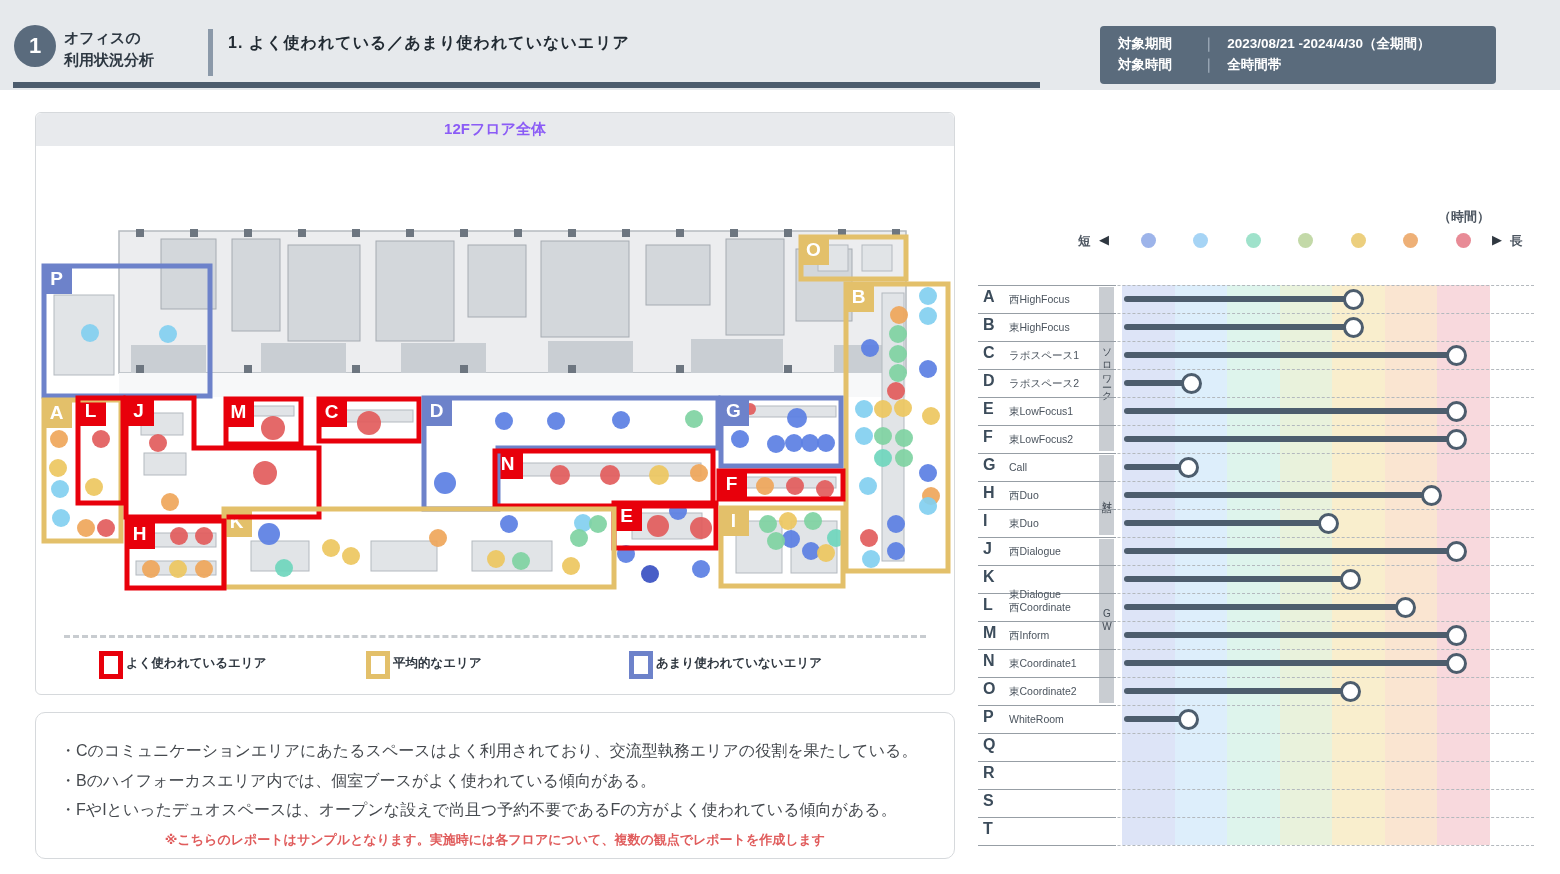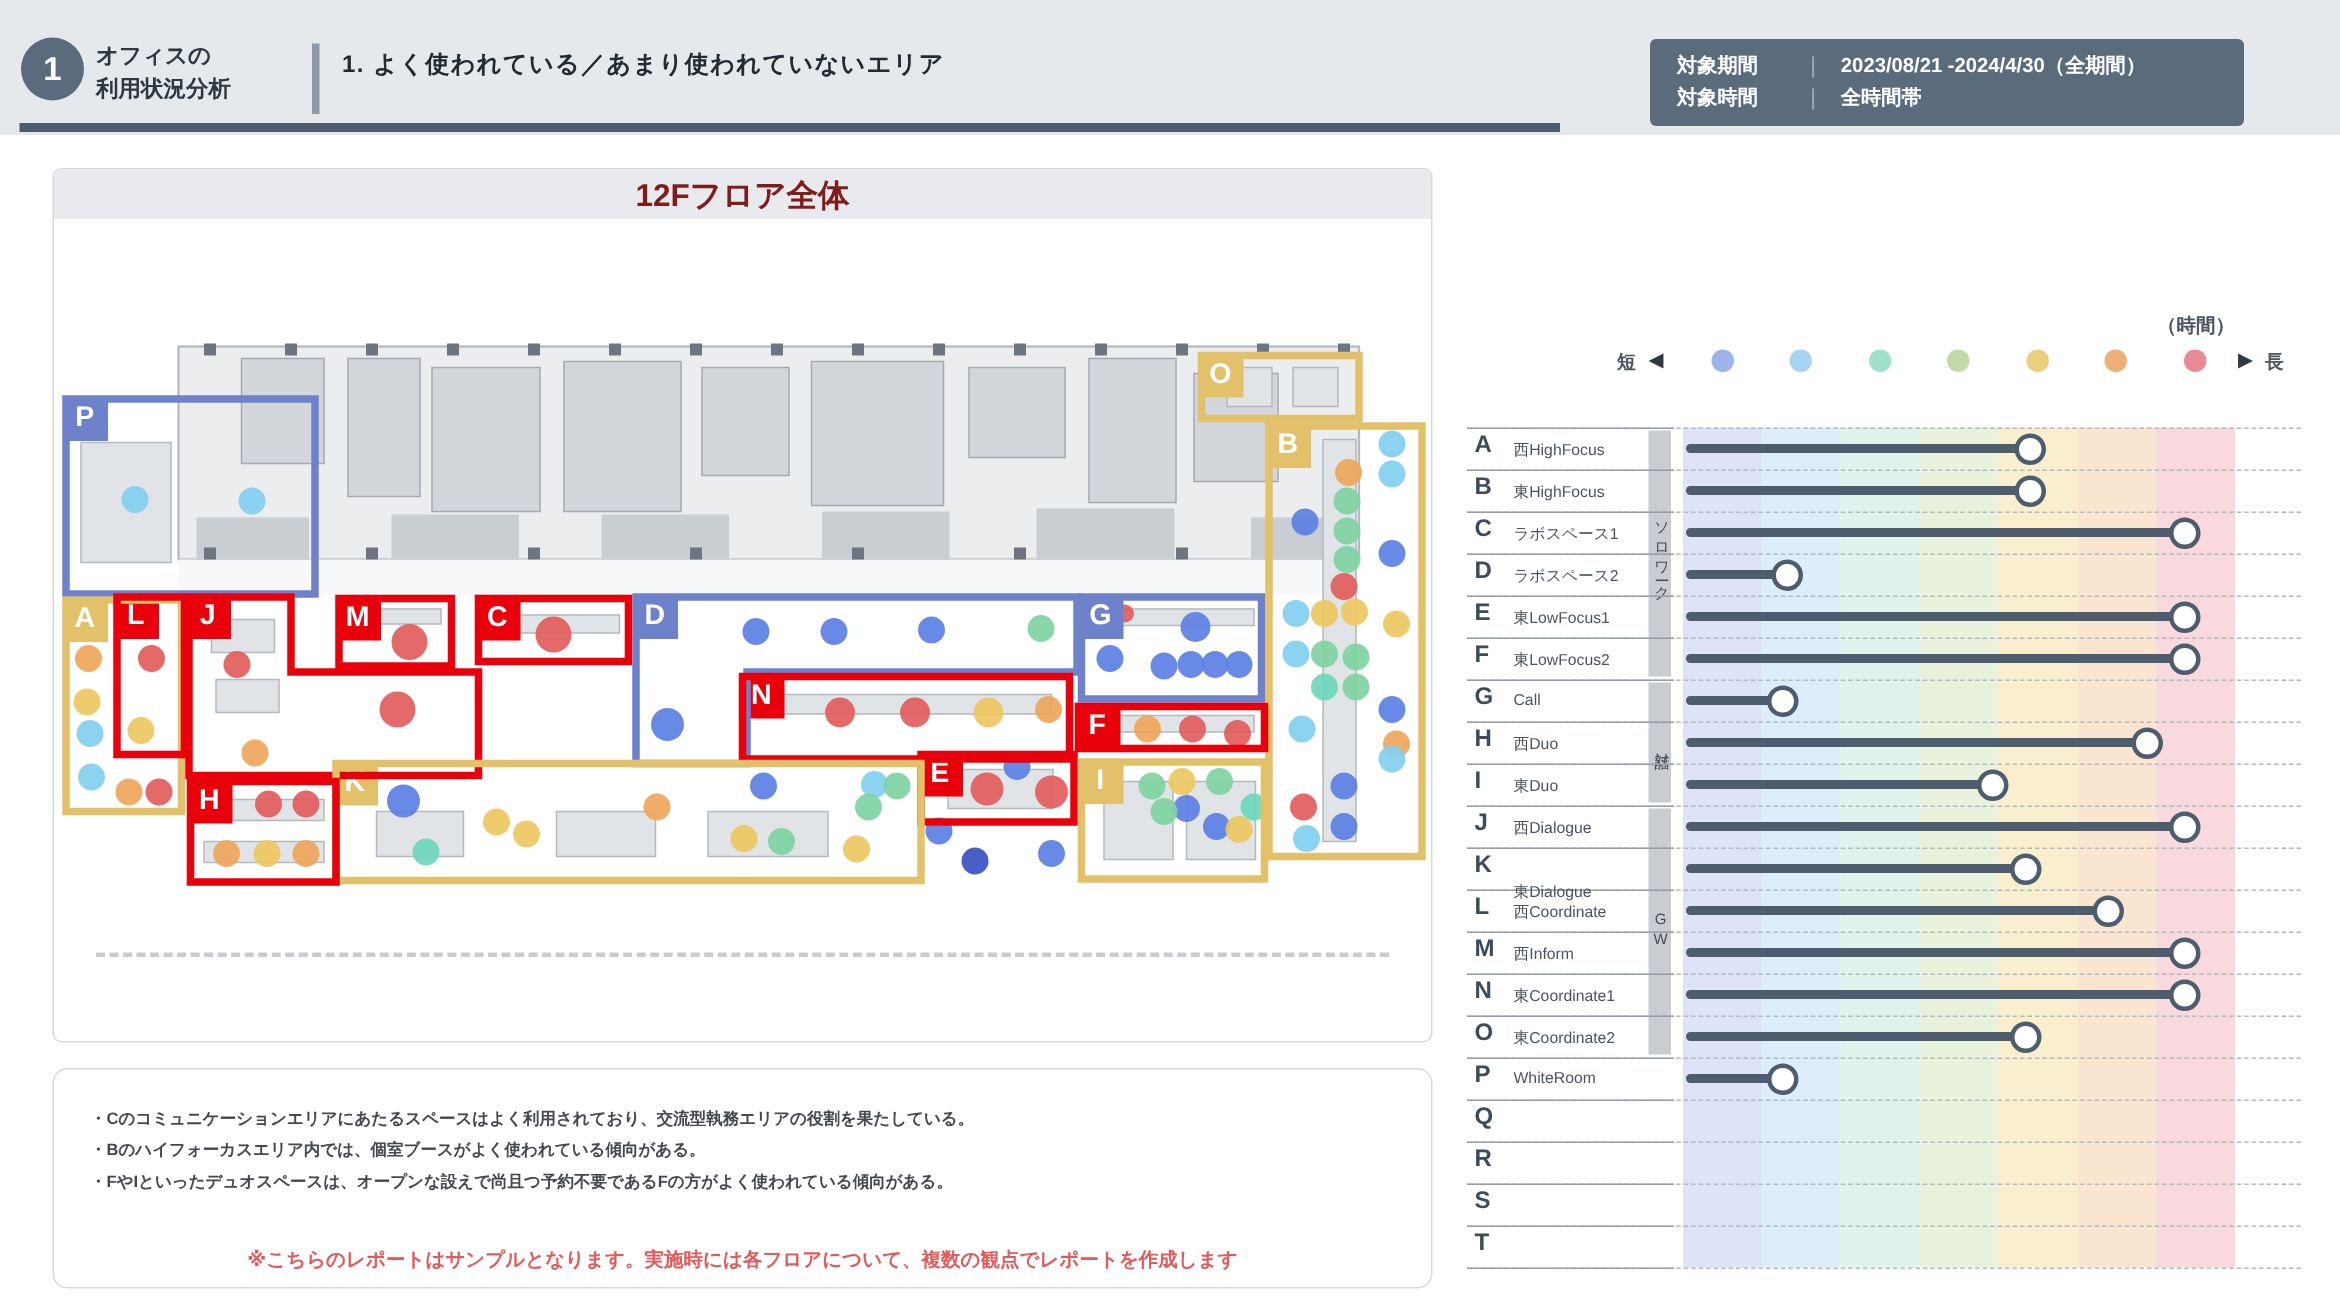--- a/index.html
+++ b/index.html
@@ -19,36 +19,36 @@
   .meta-box{position:absolute;left:1100px;top:26px;width:396px;height:58px;background:#5a6b7c;
             border-radius:4px;box-sizing:border-box;padding:8px 0 0 18px;}
   .meta-row{display:flex;color:#fff;font-size:13.5px;font-weight:bold;line-height:1.55;}
   .meta-label{width:72px;}
   .meta-sep{color:#9aa8b6;margin:0 12px;}
   
   .floor-panel{position:absolute;left:35px;top:112px;width:920px;height:583px;background:#fff;
                border:1px solid #d6d9dc;border-radius:6px;box-sizing:border-box;}
   .floor-title{position:absolute;left:0;top:0;width:100%;height:33px;background:#e8eaed;
                border-radius:6px 6px 0 0;display:flex;align-items:center;justify-content:center;
-               font-size:21px;font-weight:bold;color:#7f1d1d;}
+               font-size:15px;font-weight:bold;color:#8b5cf6;}
   .plan{position:absolute;left:0;top:0;width:918px;height:581px;}
   .plan svg{position:absolute;left:0;top:0;}
   #plan-base{z-index:1;} #plan-zones{z-index:4;pointer-events:none;}
   #plan-overlay{position:absolute;left:0;top:0;width:918px;height:581px;z-index:2;}
   .dot{position:absolute;border-radius:50%;opacity:.92;z-index:3;}
   .zone-chip{position:absolute;width:30px;height:30px;display:flex;align-items:center;justify-content:center;
              color:#fff;font-weight:bold;font-size:19px;z-index:6;}
   .plan-divider{position:absolute;left:28px;top:522px;width:862px;border-top:3px dashed #c8ccd0;z-index:2;}
   #plan-legend{position:absolute;left:0;top:536px;width:918px;height:30px;z-index:2;}
   .legend-swatch{position:absolute;top:2px;width:14px;height:18px;background:#fff;border:5px solid #000;}
   .legend-label{position:absolute;top:6px;font-size:12.5px;font-weight:bold;color:#2f3740;white-space:nowrap;}
   
   .notes-panel{position:absolute;left:35px;top:712px;width:920px;height:147px;border:1.5px solid #d6d9dc;
                border-radius:10px;box-sizing:border-box;padding:24px 18px 0 24px;}
-  .notes-panel p{margin:0 0 2px 0;font-size:11px;font-weight:700;color:#45494e;line-height:1.72;}
+  .notes-panel p{margin:0 0 2px 0;font-size:16px;font-weight:400;color:#45494e;line-height:1.72;}
   .disclaimer{position:absolute;left:0;top:118px;width:100%;text-align:center;
               font-size:13px;font-weight:bold;color:#e05c5c;}
   
   .chart-panel{position:absolute;left:978px;top:110px;width:562px;height:764px;}
   .note-box{position:absolute;left:150px;top:10px;width:364px;box-sizing:border-box;background:#e9ebee;
             border-radius:3px;padding:10px 14px 11px 14px;}
   .note-title{font-size:13px;font-weight:bold;color:#98a3ad;margin-bottom:5px;}
   .note-body{font-size:12.3px;color:#97a2ac;line-height:1.55;}
   .unit-label{position:absolute;left:400px;top:98px;width:112px;text-align:right;
               font-size:13px;font-weight:bold;color:#4c5560;}
@@ -291,20 +291,28 @@
           <rect x="459" y="338" width="218" height="55" fill="none" stroke="#e8000b" stroke-width="5"></rect>
           <rect x="685" y="285" width="120" height="68" fill="none" stroke="#6d82ca" stroke-width="5"></rect>
           <rect x="683" y="358" width="124" height="28" fill="none" stroke="#e8000b" stroke-width="5"></rect>
           <rect x="578" y="390" width="102" height="45" fill="none" stroke="#e8000b" stroke-width="5"></rect>
           <rect x="685" y="395" width="122" height="78" fill="none" stroke="#e3c06a" stroke-width="5"></rect>
           <rect x="188" y="396" width="390" height="78" fill="none" stroke="#e3c06a" stroke-width="5"></rect>
           <rect x="91" y="408" width="97" height="67" fill="none" stroke="#e8000b" stroke-width="5"></rect>
         </svg>
       <div class="floor-title">12Fフロア全体</div>
       <div class="plan-divider"></div>
+      <div id="plan-legend">
+          <div class="legend-swatch" style="left: 63px; border-color: rgb(232, 0, 11);"></div>
+          <div class="legend-label" style="left: 90px;">よく使われているエリア</div>
+          <div class="legend-swatch" style="left: 330px; border-color: rgb(227, 192, 106);"></div>
+          <div class="legend-label" style="left: 357px;">平均的なエリア</div>
+          <div class="legend-swatch" style="left: 593px; border-color: rgb(109, 130, 202);"></div>
+          <div class="legend-label" style="left: 620px;">あまり使われていないエリア</div>
+        </div>
     </div>
   </div>
 
   <div class="notes-panel">
     <div id="bullets">
         <p>・Cのコミュニケーションエリアにあたるスペースはよく利用されており、交流型執務エリアの役割を果たしている。</p>
         <p>・Bのハイフォーカスエリア内では、個室ブースがよく使われている傾向がある。</p>
         <p>・FやIといったデュオスペースは、オープンな設えで尚且つ予約不要であるFの方がよく使われている傾向がある。</p>
       </div>
     <div class="disclaimer">※こちらのレポートはサンプルとなります。実施時には各フロアについて、複数の観点でレポートを作成します</div>

